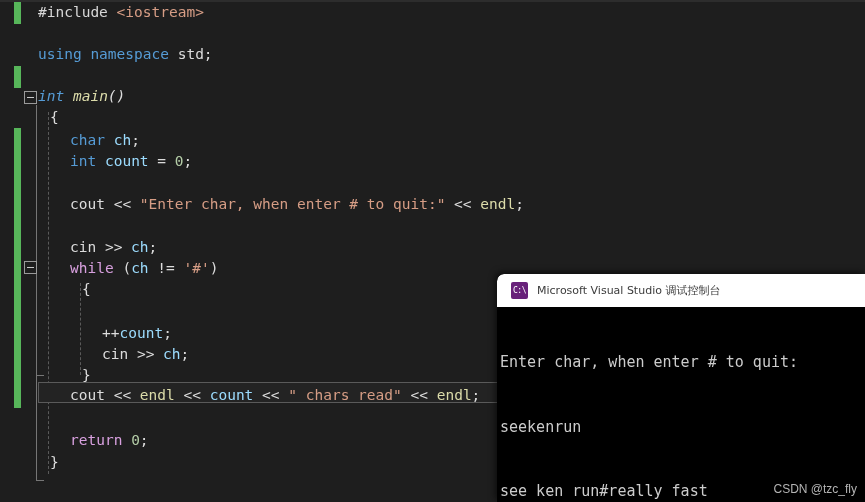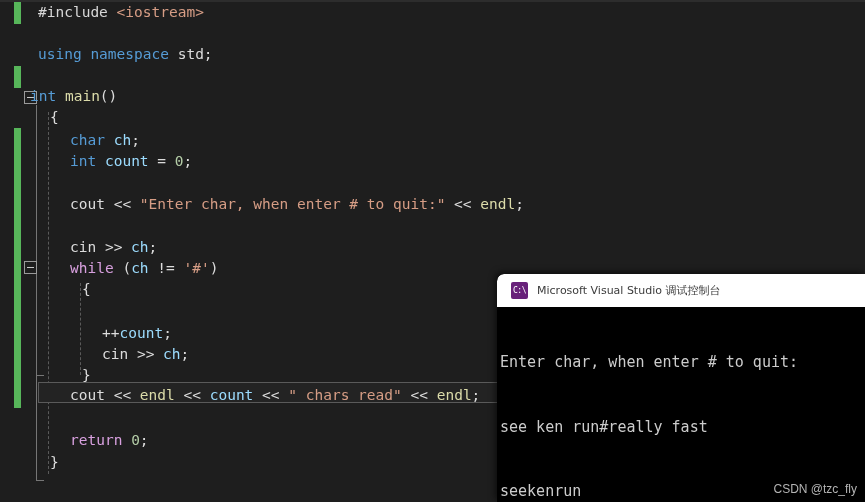--- a/index.html
+++ b/index.html
@@ -116,21 +116,21 @@
 
     <div class="guide" style="left:48px;top:112px;height:362px;"></div>
     <div class="guide" style="left:80px;top:283px;height:92px;"></div>
 
     <div class="curline" style="top:382px;width:472px;"></div>
 
     <div class="line" style="top:2px;left:38px;"><span class="pre">#include </span><span class="str">&lt;iostream&gt;</span></div>
 
     <div class="line" style="top:44px;left:38px;"><span class="kw-blue">using namespace</span><span class="plain"> std;</span></div>
 
-    <div class="line" style="top:86px;left:30px;"><span class="kw-blue">int</span><span class="plain"> </span><span class="fn">main</span><span class="plain">()</span></div>
+    <div class="line" style="top:86px;left:38px;font-style:italic;"><span class="kw-blue">int</span><span class="plain"> </span><span class="fn">main</span><span class="plain">()</span></div>
 
     <div class="line" style="top:107px;left:50px;"><span class="plain">{</span></div>
 
     <div class="line" style="top:130px;left:70px;"><span class="kw-blue">char</span><span class="plain"> </span><span class="var">ch</span><span class="plain">;</span></div>
 
     <div class="line" style="top:151px;left:70px;"><span class="kw-blue">int</span><span class="plain"> </span><span class="var">count</span><span class="plain"> = </span><span class="num">0</span><span class="plain">;</span></div>
 
     <div class="line" style="top:194px;left:70px;"><span class="plain">cout &lt;&lt; </span><span class="str">"Enter char, when enter # to quit:"</span><span class="plain"> &lt;&lt; </span><span class="fn">endl</span><span class="plain">;</span></div>
 
     <div class="line" style="top:237px;left:70px;"><span class="plain">cin &gt;&gt; </span><span class="var">ch</span><span class="plain">;</span></div>
@@ -153,22 +153,22 @@
     <div class="line" style="top:452px;left:50px;"><span class="plain">}</span></div>
   </div>
 
   <div id="console">
     <div class="titlebar">
       <div class="titleicon">C:\</div>
       <div class="titletext cjk">Microsoft Visual Studio 调试控制台</div>
     </div>
     <div class="body">
       <div class="cline">Enter char, when enter # to quit:</div>
+      <div class="cline">seekenrun</div>
       <div class="cline">see ken run#really fast</div>
-      <div class="cline">seekenrun</div>
       
       
       
       
       
     </div>
     <div class="watermark">CSDN @tzc_fly</div>
   </div>
 
 </div>

